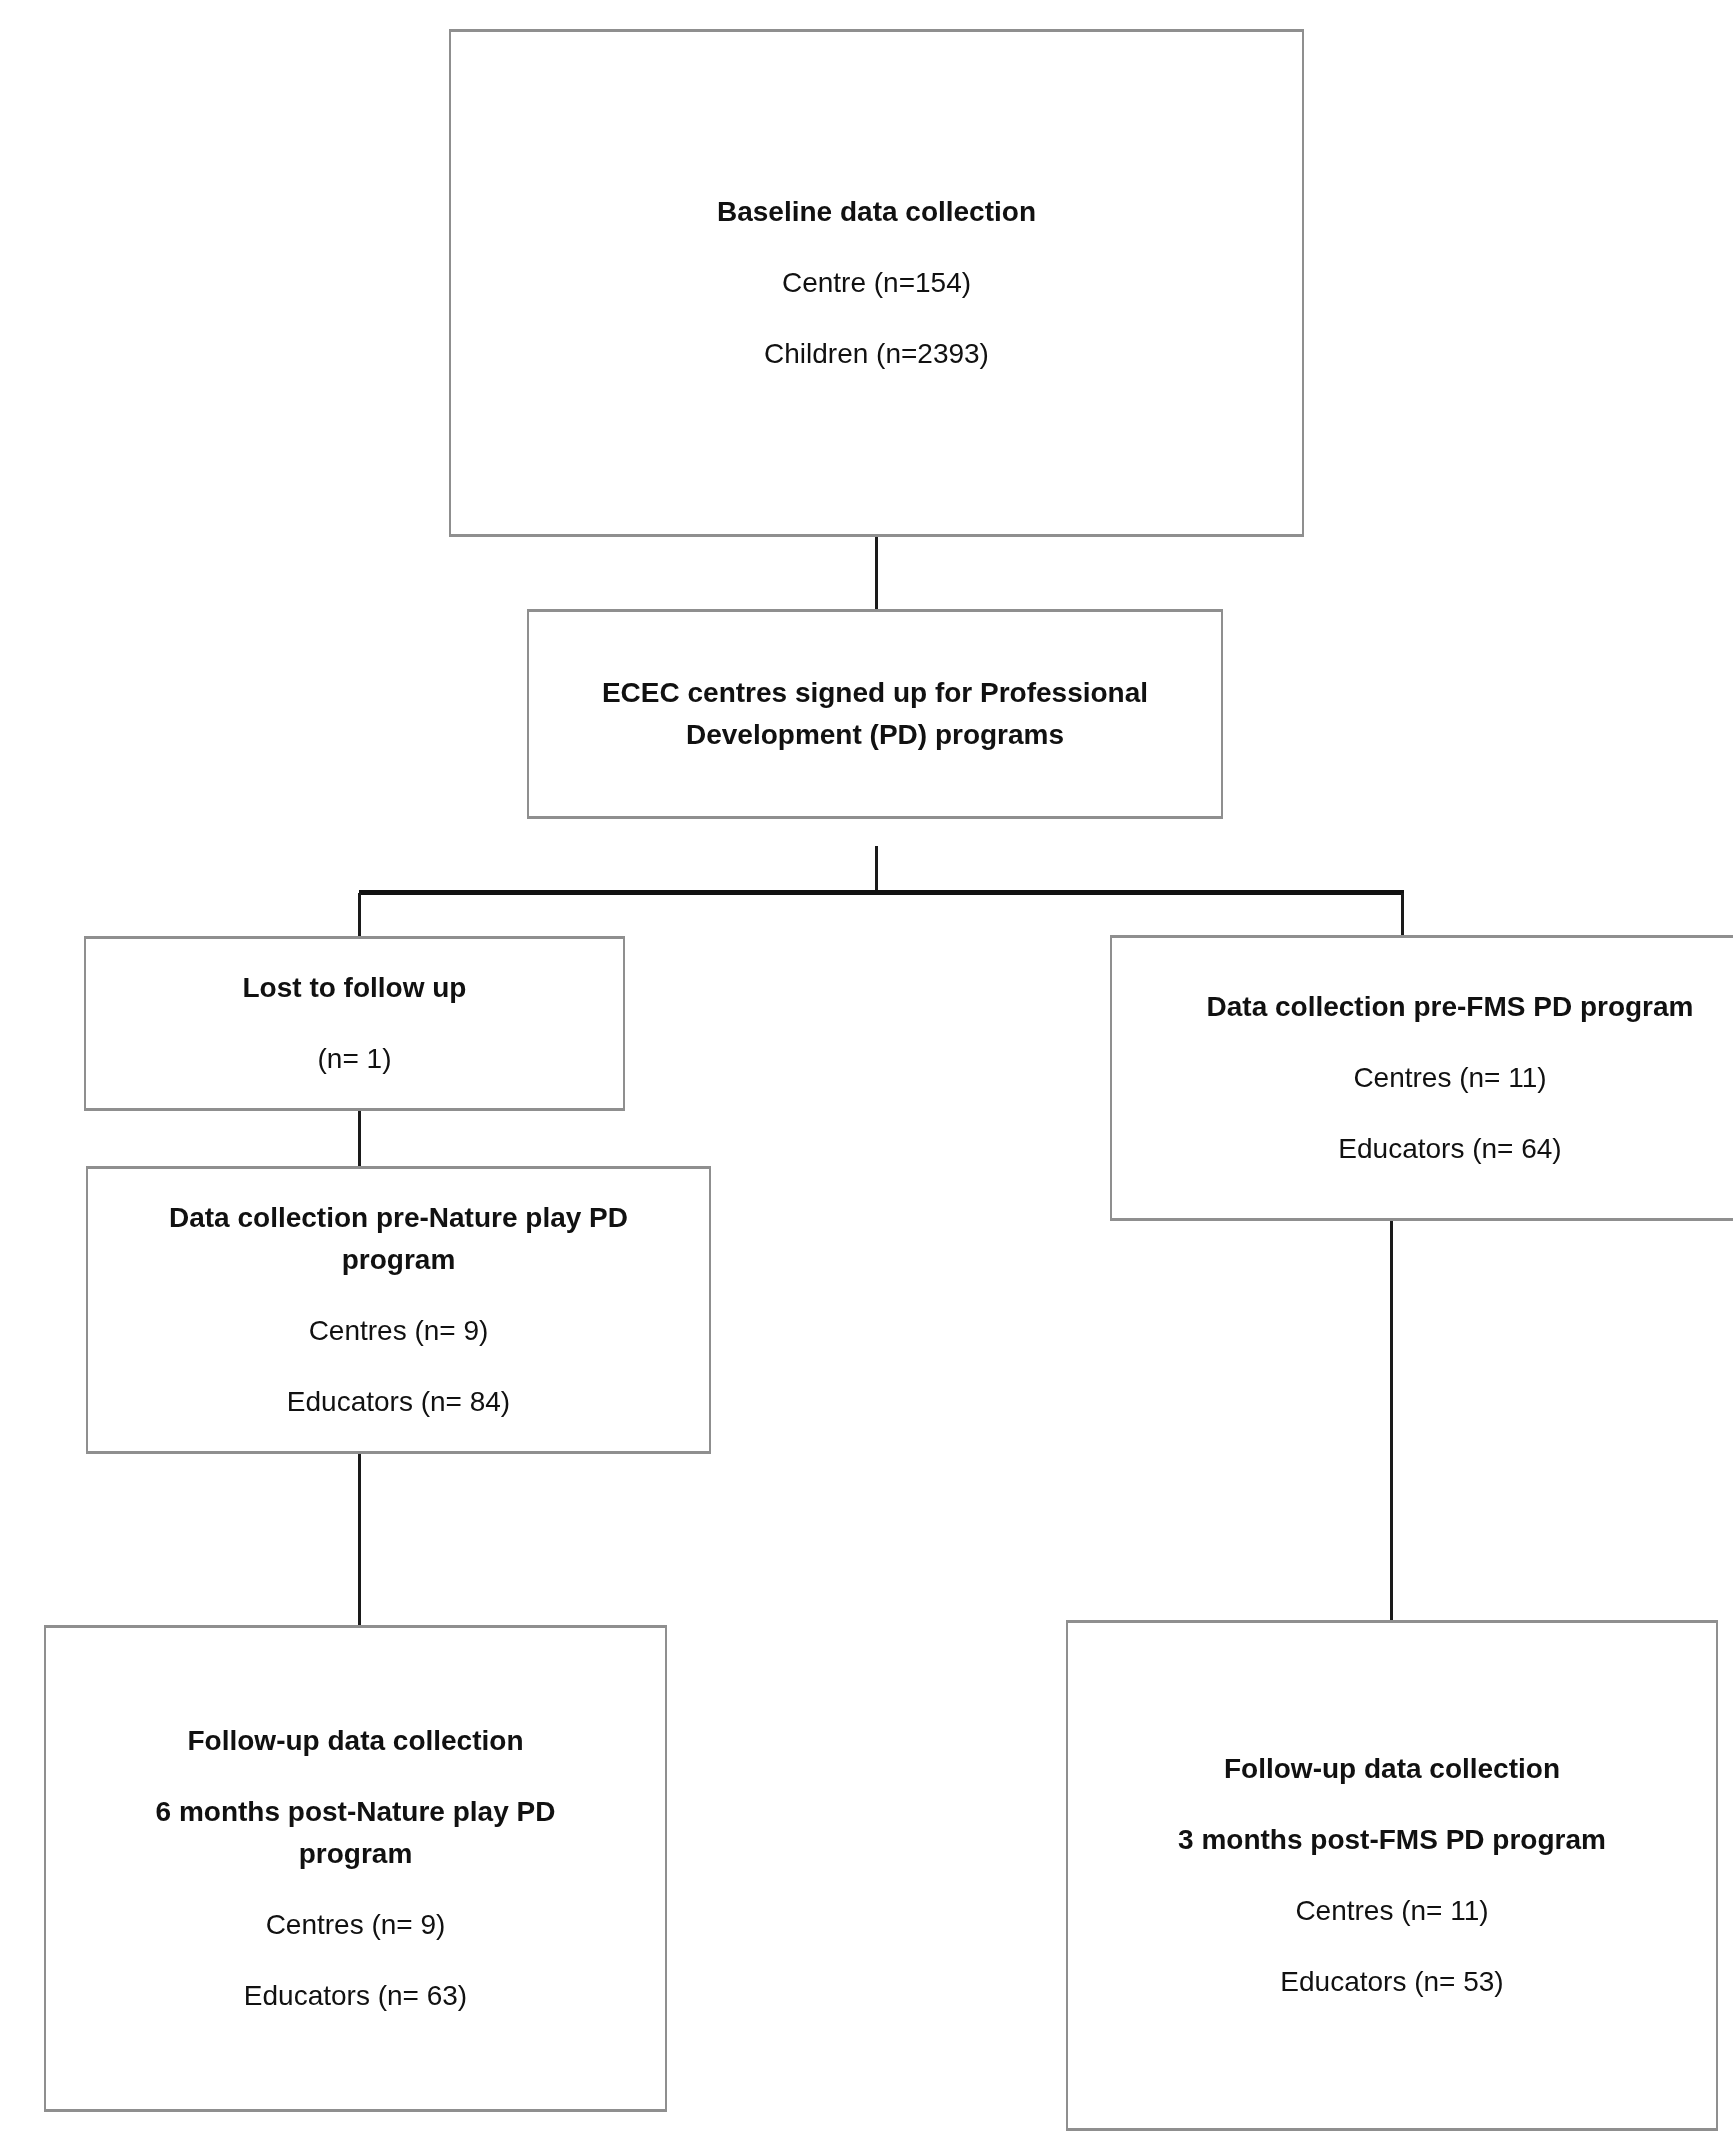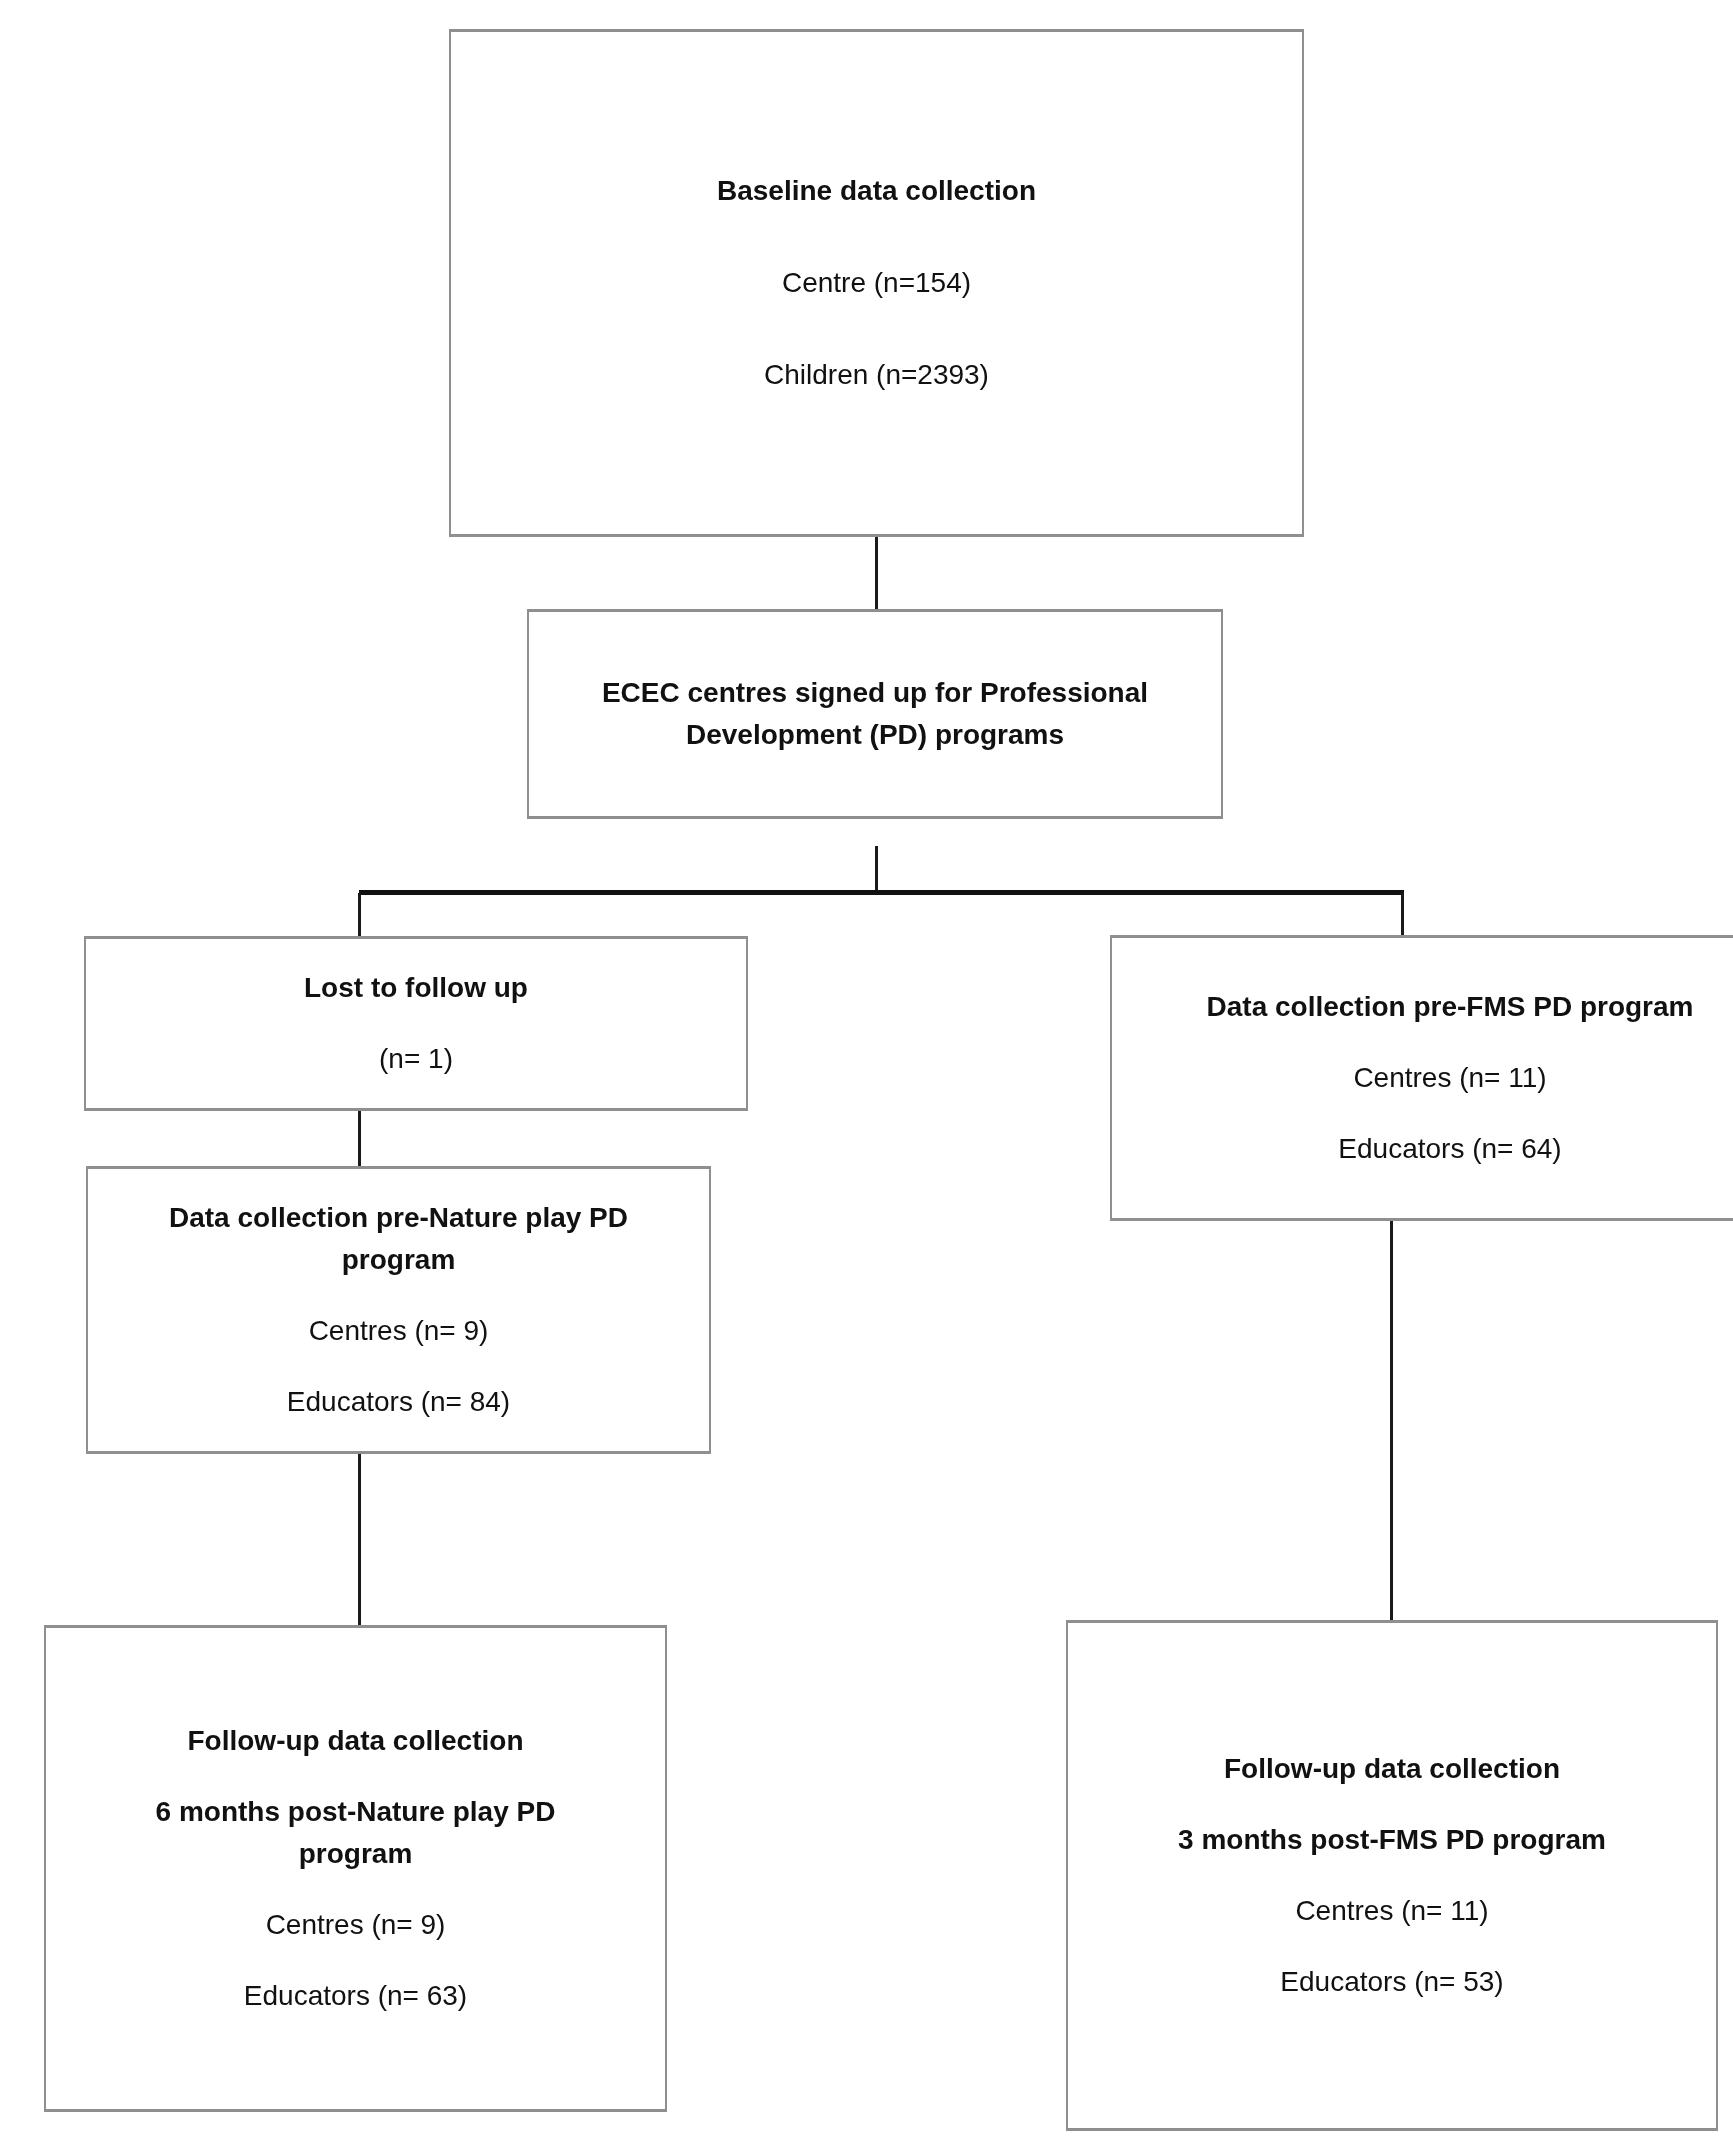--- a/index.html
+++ b/index.html
@@ -40,23 +40,23 @@
     width: 2.6px;
     background: #1a1a1a;
   }
   .hline {
     position: absolute;
     height: 4.7px;
     background: #111111;
   }
 
   
-  #box-baseline        { left: 449px;  top: 29px;   width: 855px; height: 508px; padding: 0 31px; gap: 21px; }
+  #box-baseline        { left: 449px;  top: 29px;   width: 855px; height: 508px; padding: 0 31px; }
   #box-ecec            { left: 527px; top: 609px; width: 696px; height: 210px; padding: 0 21px; }
-  #box-lost            { left: 84px;  top: 936px; width: 664px; height: 175px; padding: 0 38px; }
+  #box-lost            { left: 84px;  top: 936px; width: 541px; height: 175px; padding: 0 38px; }
   #box-pre-fms         { left: 1110px; top: 935px; width: 680px; height: 286px; padding: 0 31px; }
   #box-pre-nature      { left: 86px;  top: 1166px; width: 625px; height: 288px; padding: 0 23.5px; }
   #box-followup-nature { left: 44px;   top: 1625px; width: 623px; height: 487px; padding: 0 52px; }
   #box-followup-fms    { left: 1066px; top: 1620px; width: 652px; height: 511px; padding: 0 37px; }
 
   
   #conn-baseline-ecec   { left: 875px; top: 536px; height: 73px; }
   #conn-ecec-split      { left: 875px; top: 846px; height: 47px;  }
   #conn-split-bar       { left: 359px;  top: 890px; width: 1045px; }
   #conn-split-lost      { left: 358px;  top: 893px; height: 43px;  }

